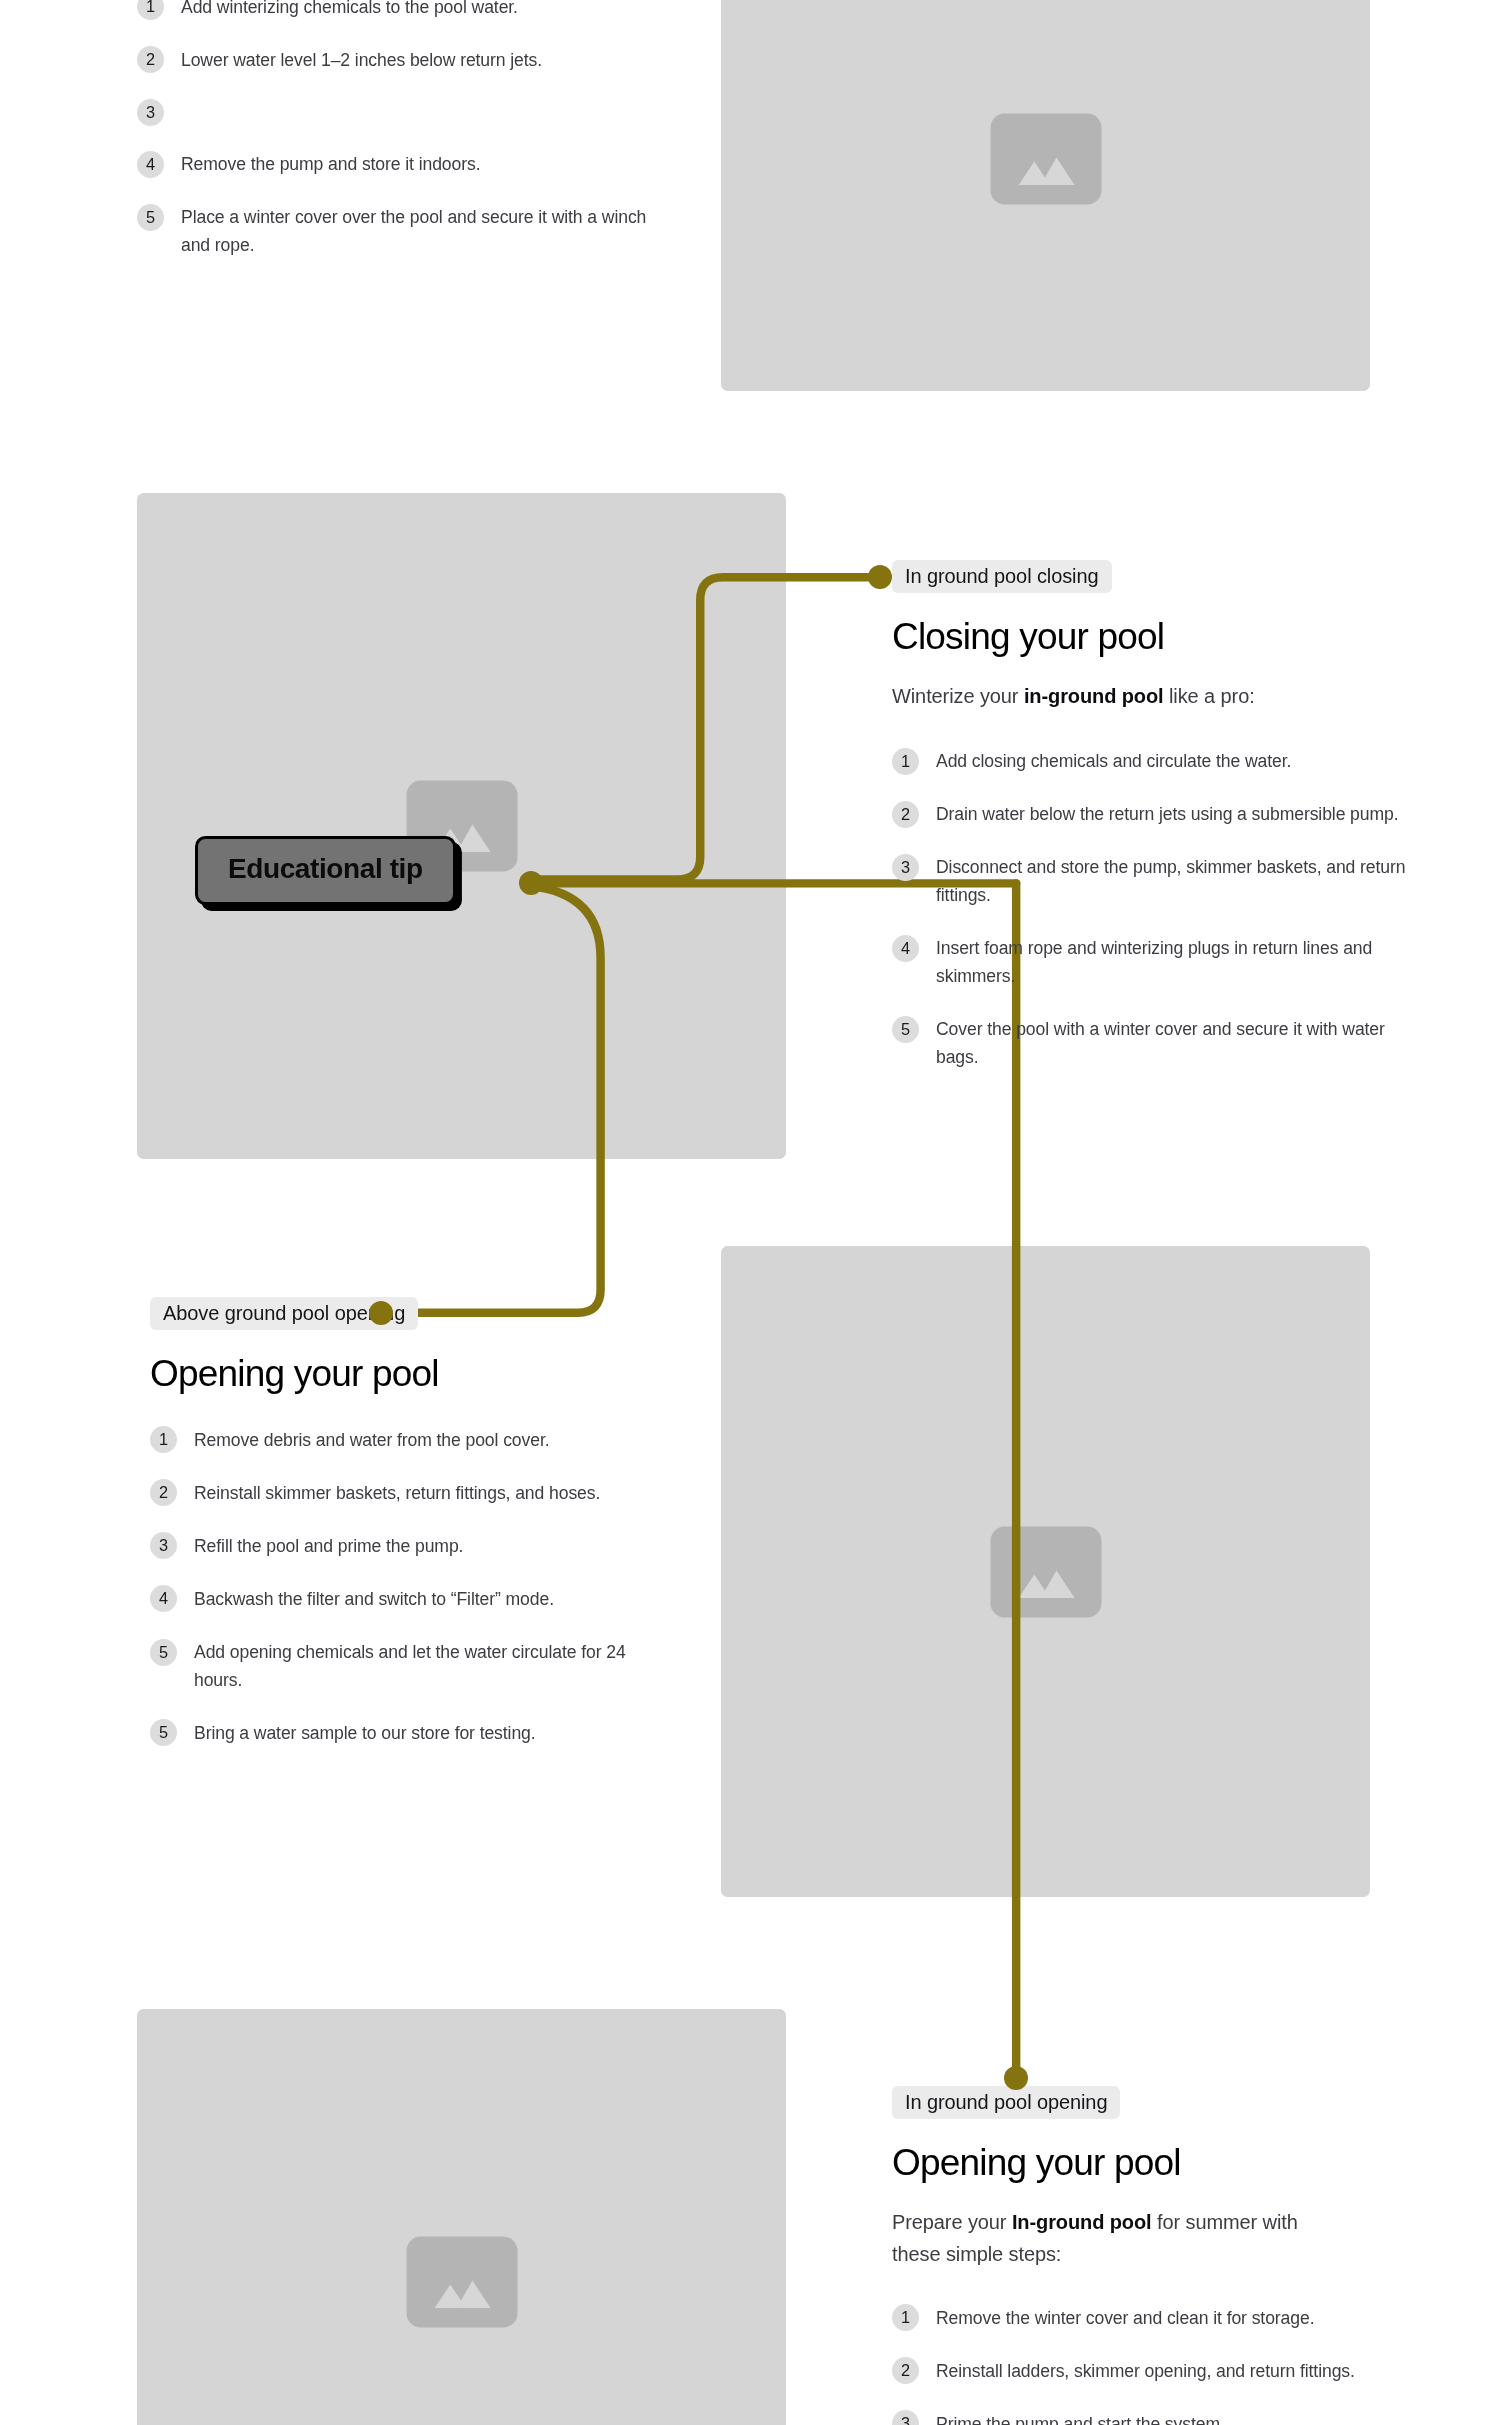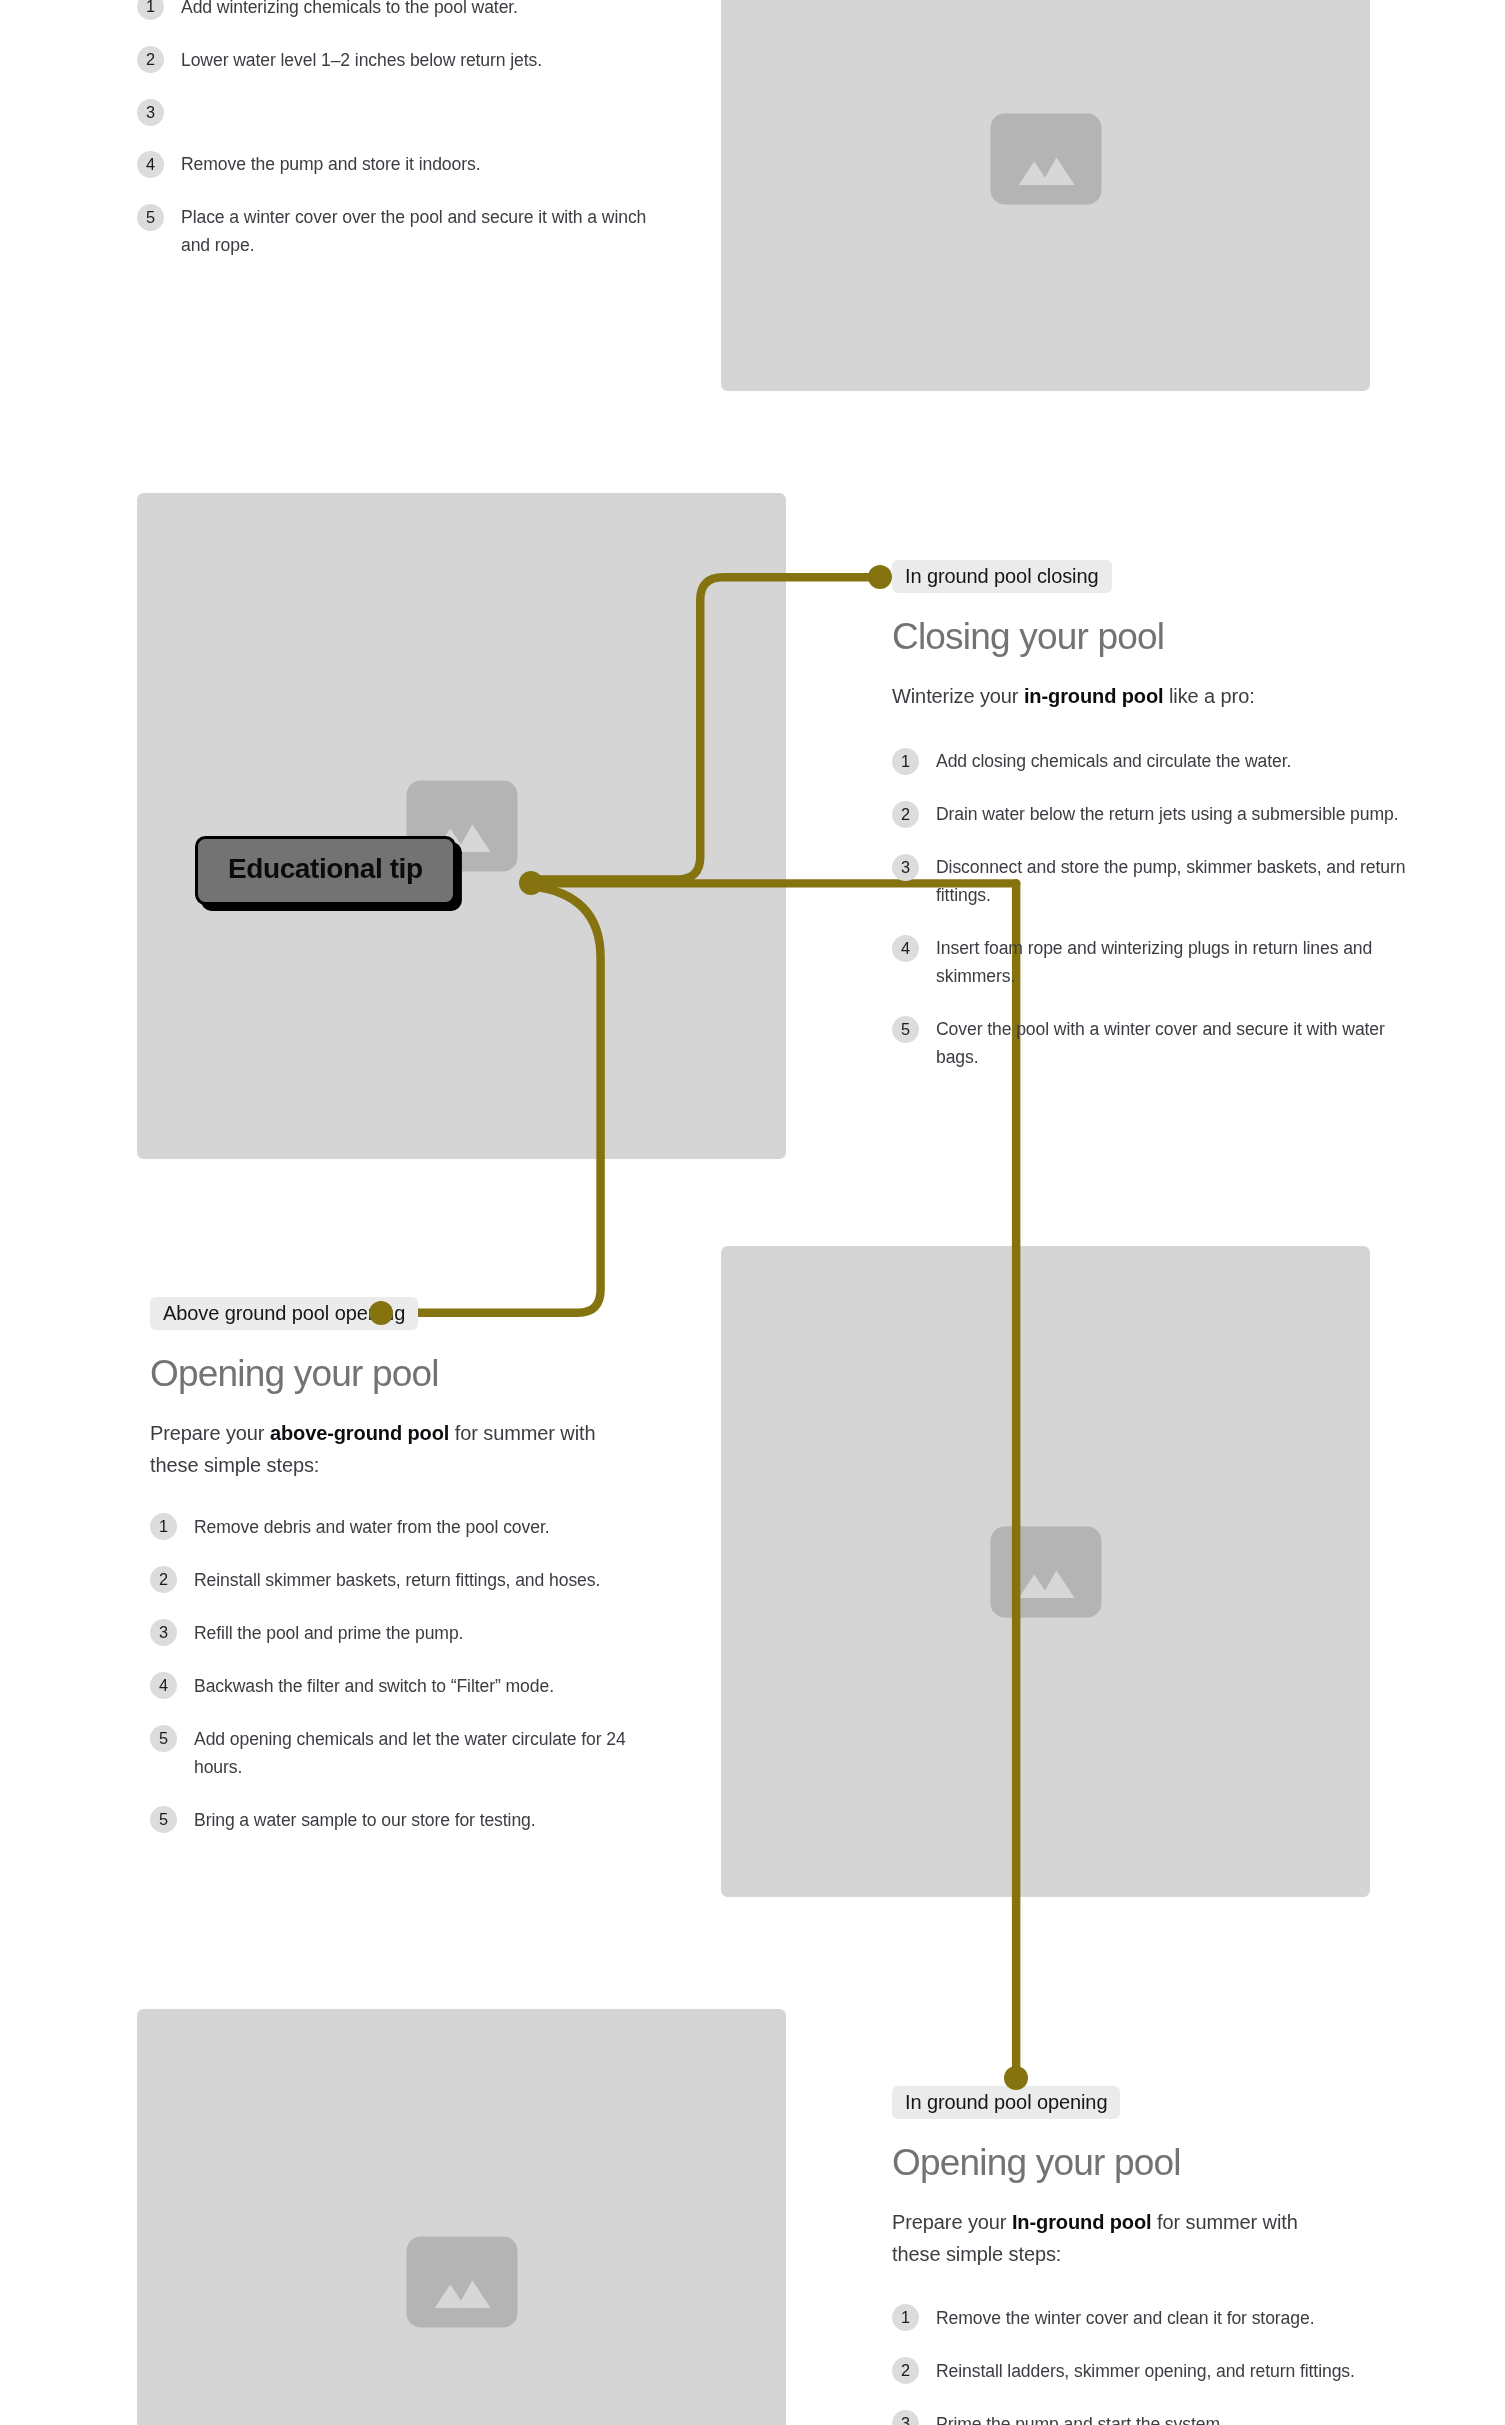--- a/index.html
+++ b/index.html
@@ -61,21 +61,21 @@
     line-height: 1;
     color: #15161a;
     letter-spacing: -0.1px;
     white-space: nowrap;
   }
 
   .sec-title {
     font-size: 37px;
     line-height: 1.12;
     font-weight: 400;
-    color: #737373;
+    color: #000000;
     letter-spacing: -0.8px;
     margin-top: 23px;
   }
 
   .sec-intro {
     font-size: 20px;
     line-height: 1.62;
     color: #3b3d42;
     letter-spacing: -0.1px;
     margin-top: 22px;
@@ -250,23 +250,20 @@
       <li class="step">
         <span class="step-num">5</span>
         <span class="step-text">Cover the pool with a winter cover and secure it with water bags.</span>
       </li>
     </ul>
   </div>
 
   <div class="section" style="left:150px; top:1297px; width:541px;">
     <span class="tag-pill">Above ground pool opening</span>
     <h2 class="sec-title">Opening your pool</h2>
-    <p class="sec-intro" style="max-width:495px;">
-      <span>Prepare your </span><b>above-ground pool</b><span> for summer with these simple steps:</span>
-    </p>
     <ul class="steps" style="margin-top:31px;">
       <li class="step">
         <span class="step-num">1</span>
         <span class="step-text">Remove debris and water from the pool cover.</span>
       </li>
       <li class="step">
         <span class="step-num">2</span>
         <span class="step-text">Reinstall skimmer baskets, return fittings, and hoses.</span>
       </li>
       <li class="step">

